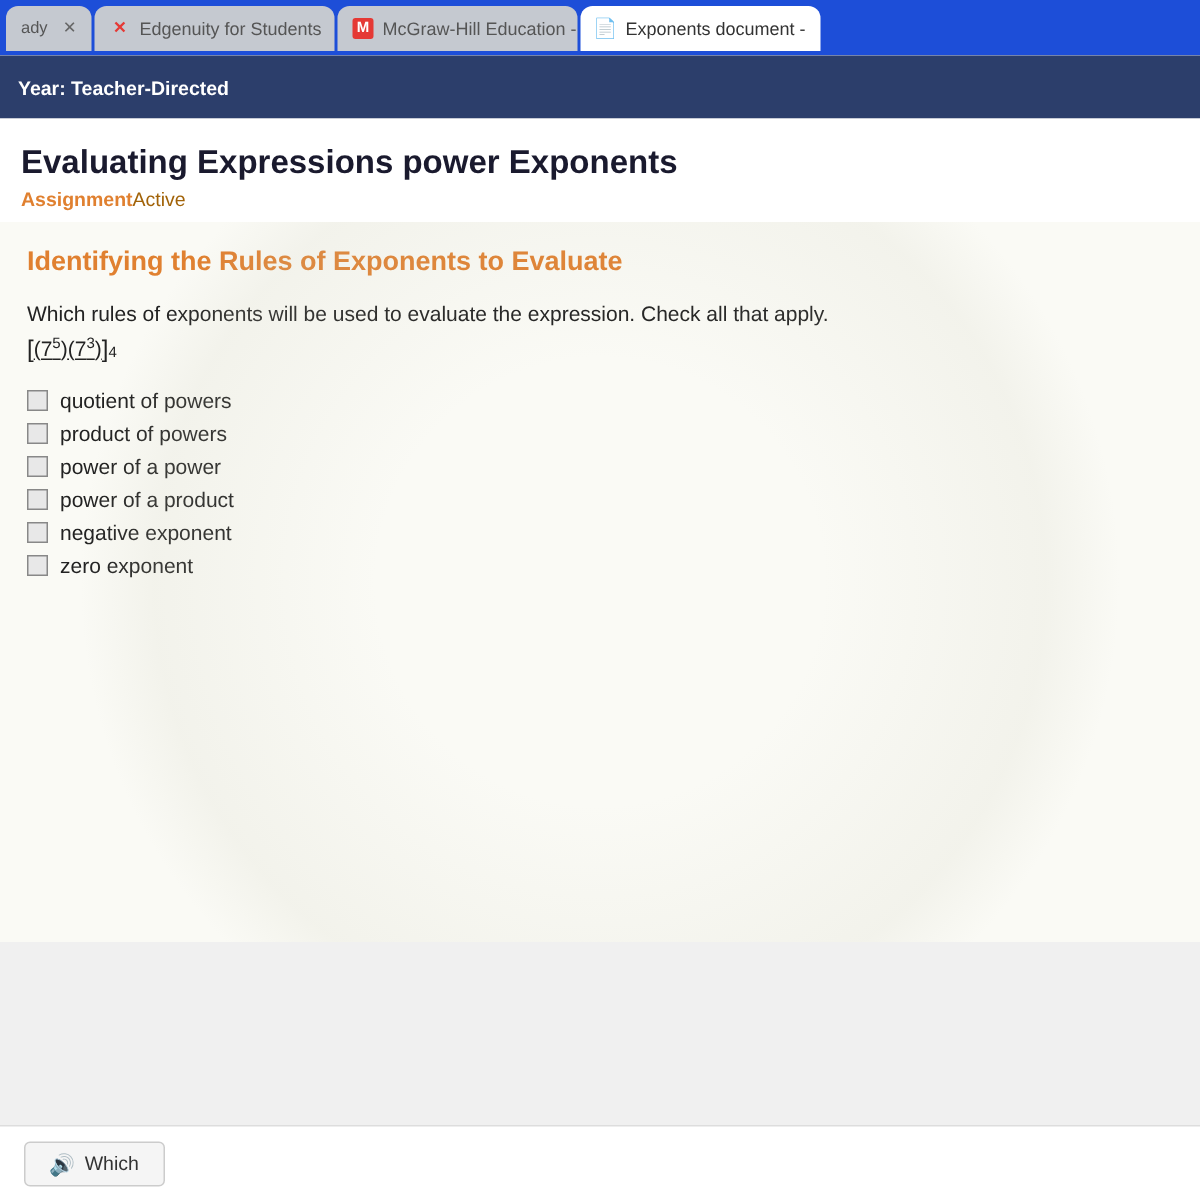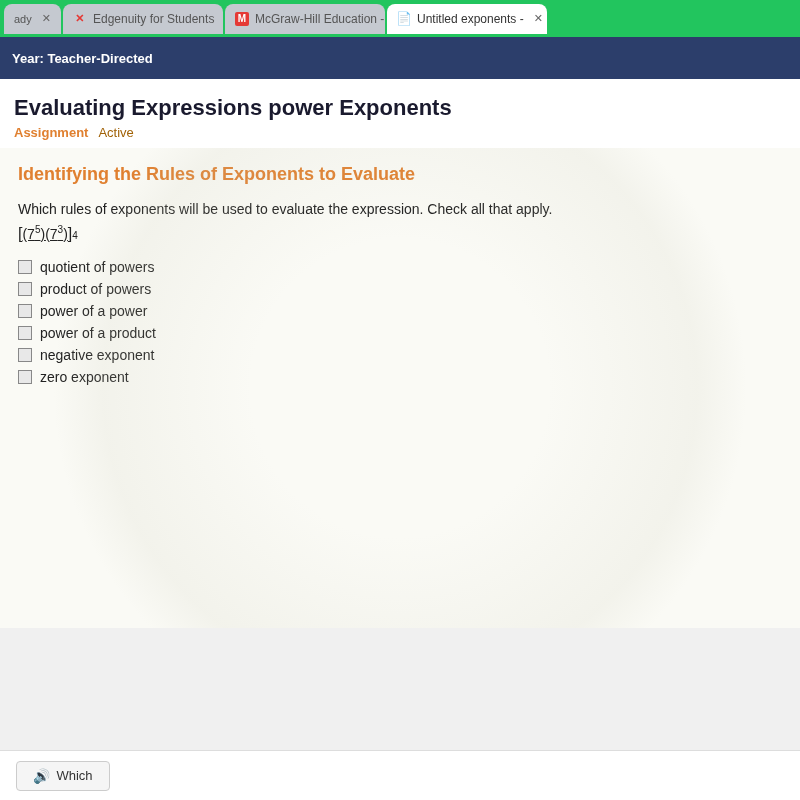--- a/index.html
+++ b/index.html
@@ -9,21 +9,21 @@
       height: 800px;
       background: #fff;
       font-family: Arial, sans-serif;
       overflow: hidden;
     }
 
     
     .browser-tabs {
       display: flex;
       align-items: center;
-      background: #22c55e;
+      background: #1d4ed8;
       height: 37px;
       padding: 0 4px;
       gap: 2px;
     }
 
     .tab {
       display: flex;
       align-items: center;
       height: 30px;
       padding: 0 10px;
@@ -106,21 +106,20 @@
 
     .page-title {
       font-size: 22px;
       font-weight: bold;
       color: #1a1a2e;
       margin-bottom: 4px;
     }
 
     .page-meta {
       display: flex;
-      gap: 10px;
       align-items: center;
       font-size: 13px;
       padding-bottom: 8px;
     }
 
     .meta-assignment {
       color: #e08030;
       font-weight: bold;
     }
 
@@ -263,21 +262,21 @@
   </div>
 
   <div class="tab inactive">
     <span class="tab-icon mcgraw">M</span>
     <span>McGraw-Hill Education - L</span>
 
   </div>
 
   <div class="tab active">
     <span class="tab-icon docs" style="font-size:13px;">📄</span>
-    <span>Untitled exponents -</span>
+    <span>Exponents document -</span>
     <span class="tab-close">✕</span>
   </div>
 </div>
 
 <div class="browser-body" style="position:relative;">
 
   <div class="nav-bar">
     <span class="nav-bar-text">Year: Teacher-Directed</span>
   </div>
 

